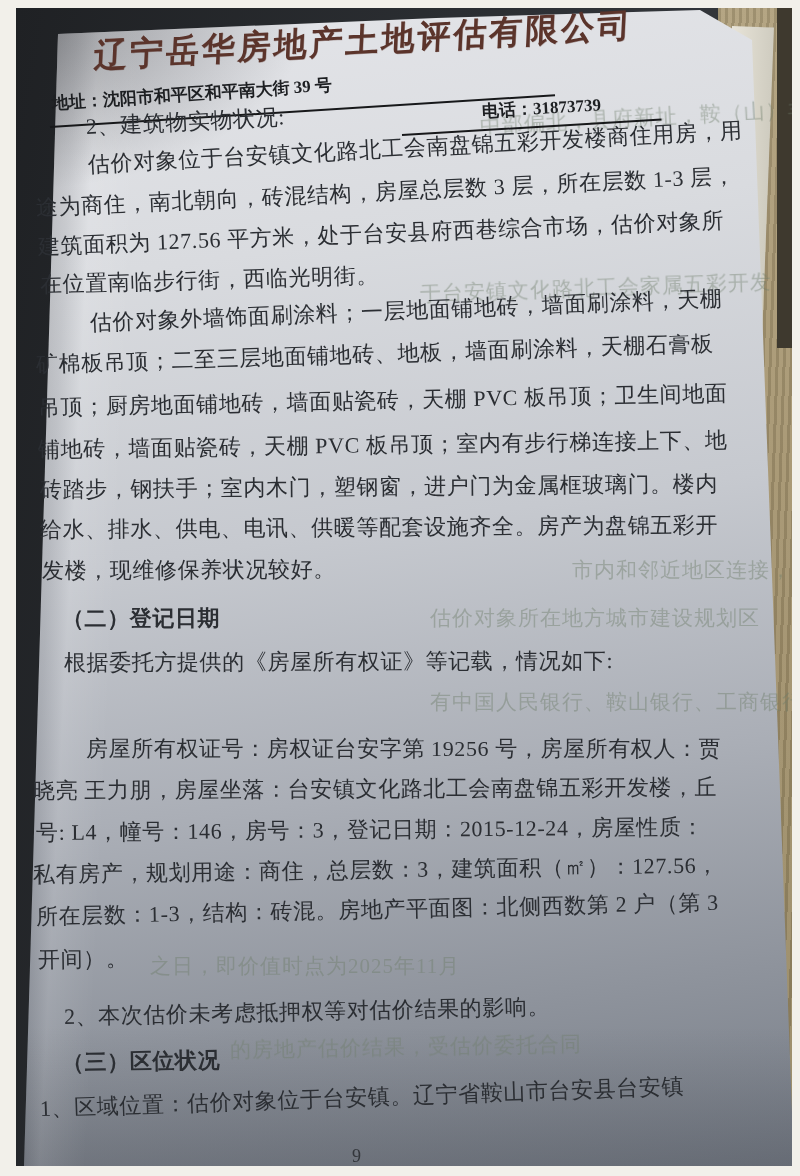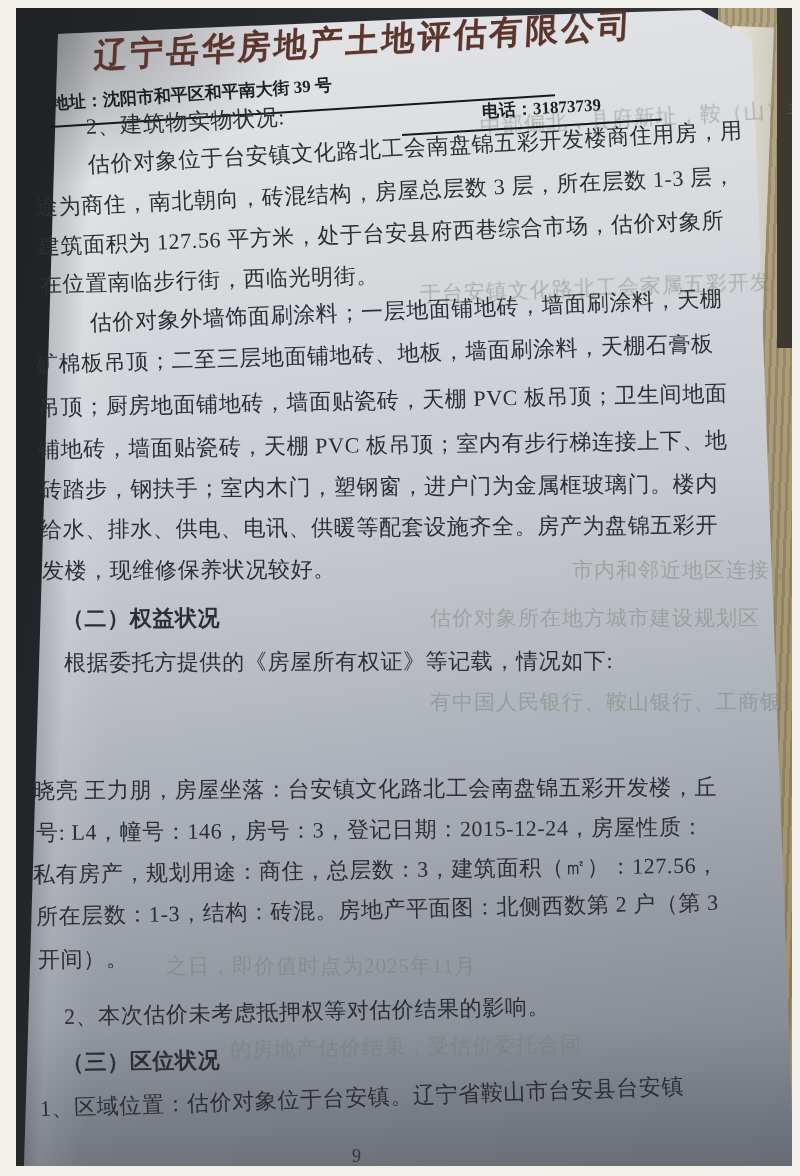--- a/index.html
+++ b/index.html
@@ -68,21 +68,21 @@
   .l23{left:24px;top:1086px;transform:rotate(-2.0deg);}
   .pageno{position:absolute;left:336px;top:1138px;font-size:18px;color:#33363b;}
   
   .gh{position:absolute;font-size:21px;white-space:nowrap;color:#6e7d6a;opacity:0.42;
       filter:blur(0.6px);letter-spacing:1px;transform-origin:0 50%;}
   .g0{left:464px;top:104px;transform:rotate(-3deg);}
   .g1{left:404px;top:272px;transform:rotate(-2deg);}
   .g2{left:556px;top:548px;transform:rotate(0deg);}
   .g3{left:414px;top:596px;transform:rotate(0deg);}
   .g4{left:414px;top:680px;transform:rotate(0deg);}
-  .g5{left:134px;top:944px;transform:rotate(0deg);margin-left:16px;}
+  .g5{left:134px;top:944px;transform:rotate(0deg);}
   .g6{left:214px;top:1028px;transform:rotate(-1deg);}
 </style>
 </head>
 <body>
 
 <div class="photo">
   <div class="scene">
     <div class="desk"></div>
     <div class="desk-edge"></div>
     <div class="underpage"></div>
@@ -107,22 +107,23 @@
     <div class="bl l2">途为商住，南北朝向，砖混结构，房屋总层数 3 层，所在层数 1-3 层，</div>
     <div class="bl l3">建筑面积为 127.56 平方米，处于台安县府西巷综合市场，估价对象所</div>
     <div class="bl l4">在位置南临步行街，西临光明街。</div>
     <div class="bl l5">估价对象外墙饰面刷涂料；一层地面铺地砖，墙面刷涂料，天棚</div>
     <div class="bl l6">矿棉板吊顶；二至三层地面铺地砖、地板，墙面刷涂料，天棚石膏板</div>
     <div class="bl l7">吊顶；厨房地面铺地砖，墙面贴瓷砖，天棚 PVC 板吊顶；卫生间地面</div>
     <div class="bl l8">铺地砖，墙面贴瓷砖，天棚 PVC 板吊顶；室内有步行梯连接上下、地</div>
     <div class="bl l9">砖踏步，钢扶手；室内木门，塑钢窗，进户门为金属框玻璃门。楼内</div>
     <div class="bl l10">给水、排水、供电、电讯、供暖等配套设施齐全。房产为盘锦五彩开</div>
     <div class="bl l11">发楼，现维修保养状况较好。</div>
-    <div class="bl l12 hd">（二）权益状况</div>
+    <div class="bl l12 hd">（二）登记日期</div>
     <div class="bl l13">根据委托方提供的《房屋所有权证》等记载，情况如下:</div>
+    <div class="bl l15">房屋所有权证号：房权证台安字第 19256 号，房屋所有权人：贾</div>
     <div class="bl l16">晓亮 王力朋，房屋坐落：台安镇文化路北工会南盘锦五彩开发楼，丘</div>
     <div class="bl l17">号: L4，幢号：146，房号：3，登记日期：2015-12-24，房屋性质：</div>
     <div class="bl l18">私有房产，规划用途：商住，总层数：3，建筑面积（㎡）：127.56，</div>
     <div class="bl l19">所在层数：1-3，结构：砖混。房地产平面图：北侧西数第 2 户（第 3</div>
     <div class="bl l20">开间）。</div>
     <div class="bl l21">2、本次估价未考虑抵押权等对估价结果的影响。</div>
     <div class="bl l22 hd">（三）区位状况</div>
     <div class="bl l23">1、区域位置：估价对象位于台安镇。辽宁省鞍山市台安县台安镇</div>
 
     <div class="pageno">9</div>

